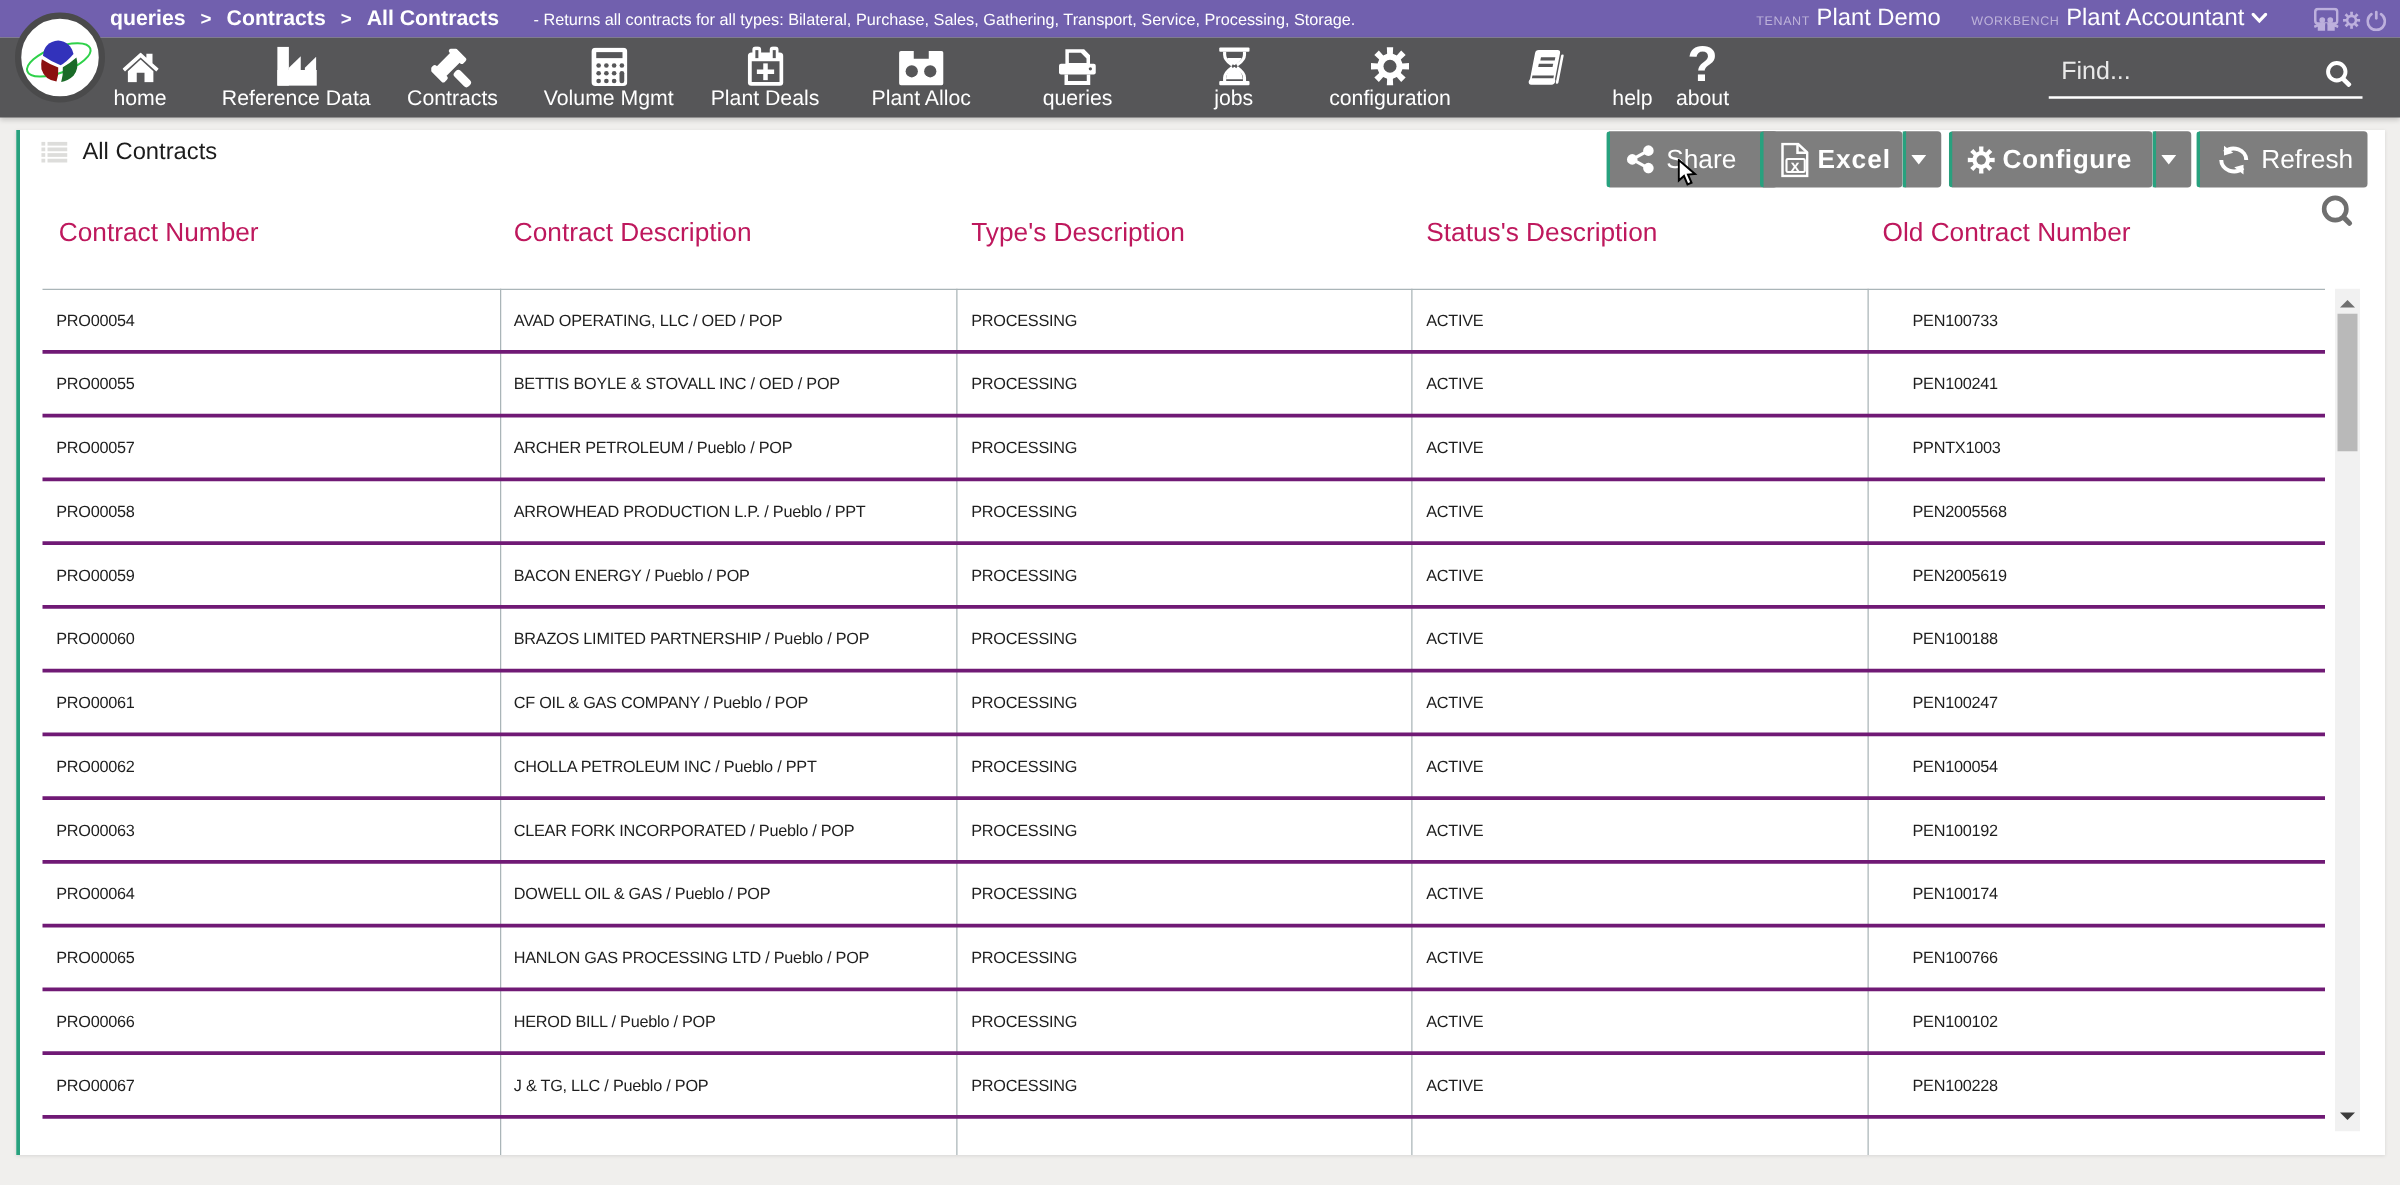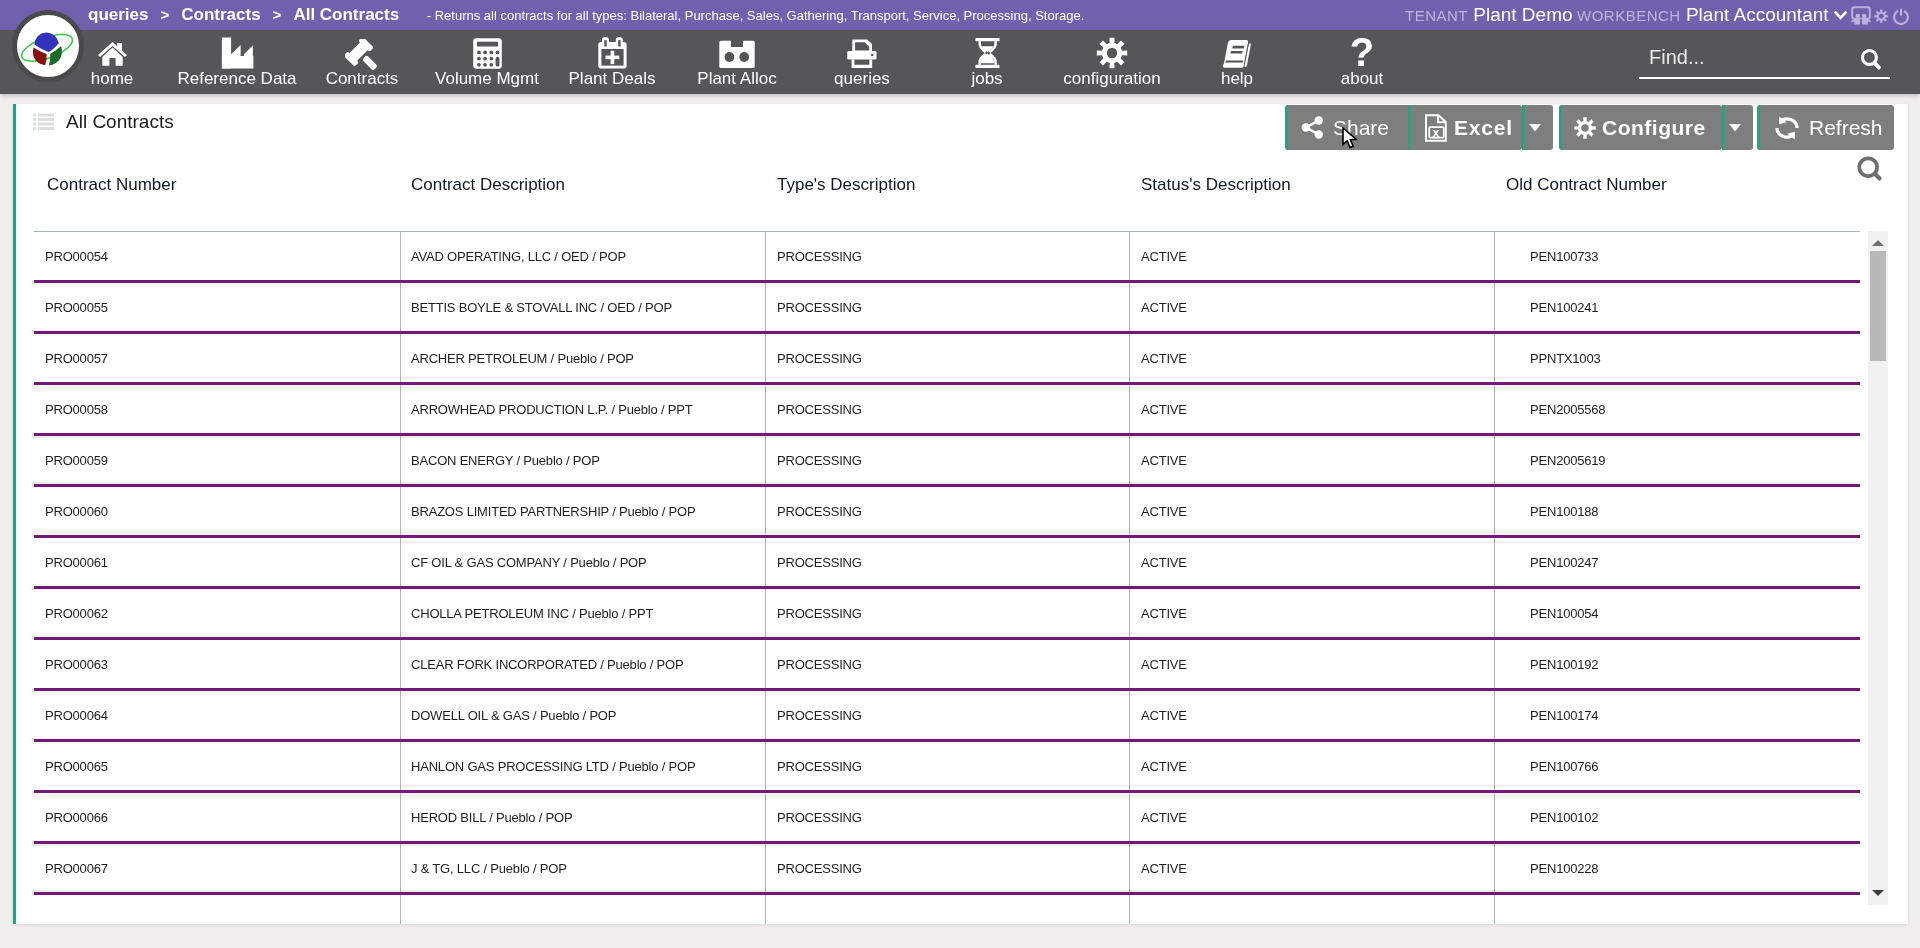--- a/index.html
+++ b/index.html
@@ -8,34 +8,34 @@
 #topbar { position:absolute; left:0; top:0; width:1920px; height:30px; background:#7160ae; }
 #navbar { position:absolute; left:0; top:30px; width:1920px; height:64px; background:#565658;
   box-shadow:0 2px 4px rgba(0,0,0,0.18); }
 #crumb { position:absolute; left:88px; top:0; height:30px; line-height:30px; color:#fff;
   font-size:17px; white-space:nowrap; }
 #crumb b { font-weight:bold; }
 #crumb .sep { display:inline-block; margin:0 12px; font-weight:bold; font-size:15px; }
 #crumb .desc { font-weight:normal; font-size:13px;margin-left:24px; }
 #topright, #topright2 { position:absolute; top:0; height:30px; line-height:30px; color:#fff; font-size:19px; white-space:nowrap; }
 #topright2 { left:1577px; }
-#topright .lbl, #topright2 .lbl { font-size:15px; color:#beb3da; letter-spacing:0.5px; }
+#topright .lbl, #topright2 .lbl { font-size:10px; color:#beb3da; letter-spacing:0.5px; }
 .navitem { position:absolute; top:35px; width:170px; text-align:center; color:#fff; }
 .navitem .ic { height:34px; display:flex; align-items:flex-end; justify-content:center; }
 .navitem .tx { font-size:17px; margin-top:0px; }
 #panel { position:absolute; left:13px; top:104px; width:1895px; height:820px; background:#fff;
   border-left:3px solid #28a17e; box-shadow:0 1px 3px rgba(0,0,0,0.10); }
 .btn { position:absolute; top:105px; height:45px; background:#7e7e7e; border-left:3px solid #28a17e;
   border-radius:3px; color:#fff; font-size:21px; display:flex; align-items:center; justify-content:flex-start; }
 .btn svg { margin-right:9px; } #btnConf svg { margin-right:4px; } #btnExcel svg { margin-right:7px; }
 .colsep { position:absolute; top:231px; width:1px; height:693px; background:#aab5b8; }
 #tbody { position:absolute; left:34px; top:231px; width:1826px; border-top:1px solid #aab5b8; }
 .trow { position:relative; height:51px; border-bottom:3px solid #701a75; }
 .trow span { position:absolute; top:50%; transform:translateY(-50%); font-size:13px; letter-spacing:-0.2px; color:#1e1e1e; white-space:nowrap; }
-.hdr { position:absolute; top:175px; font-size:17px; color:#0f172a; white-space:nowrap; }
+.hdr { position:absolute; top:175px; font-size:21px; color:#be185d; white-space:nowrap; }
 .c1 { left:11px; } .c2 { left:377px; } .c3 { left:743px; letter-spacing:-0.85px; } .c4 { left:1107px; letter-spacing:-0.35px; } .c5 { left:1472px;margin-left:24px; }
 </style>
 </head>
 <body>
 <div id="panel"></div>
 <div id="topbar"></div>
 <div id="navbar"></div>
 <div id="crumb"><b>queries</b><span class="sep">&gt;</span><b>Contracts</b><span class="sep">&gt;</span><b>All Contracts</b><span class="desc"> - Returns all contracts for all types: Bilateral, Purchase, Sales, Gathering, Transport, Service, Processing, Storage.</span></div>
 <div id="topright" style="left:1405px;right:auto;"><span class="lbl">TENANT</span> Plant Demo</div>
 <div id="topright2"><span class="lbl">WORKBENCH</span> Plant Accountant&nbsp;<svg width="13" height="9" viewBox="0 0 13 9" style="vertical-align:1px;">
@@ -151,21 +151,21 @@
   </div>
 <div class="navitem" style="left:1027px;">
     <div class="ic">
       <svg width="32" height="32" viewBox="0 0 32 32">
         <path fill="#fff" d="M31.19 13.47 L31.19 18.53 L25.94 18.30 L24.65 21.40 L28.53 24.95 L24.95 28.53 L21.40 24.65 L18.30 25.94 L18.53 31.19 L13.47 31.19 L13.70 25.94 L10.60 24.65 L7.05 28.53 L3.47 24.95 L7.35 21.40 L6.06 18.30 L0.81 18.53 L0.81 13.47 L6.06 13.70 L7.35 10.60 L3.47 7.05 L7.05 3.47 L10.60 7.35 L13.70 6.06 L13.47 0.81 L18.53 0.81 L18.30 6.06 L21.40 7.35 L24.95 3.47 L28.53 7.05 L24.65 10.60 L25.94 13.70 Z"></path>
         <circle cx="16" cy="16" r="5.2" fill="#565658"></circle>
 </svg>
     </div>
     <div class="tx">configuration</div>
   </div>
-<div class="navitem" style="left:1152px;">
+<div class="navitem" style="left:1152px;text-align:right;">
     <div class="ic">
       <svg width="31" height="30" viewBox="0 0 31 30">
 <g transform="translate(3.5 0) skewX(-11)">
 <rect x="3.2" y="1" width="20" height="26" rx="2.5" fill="#fff"></rect>
 <rect x="24.4" y="4.5" width="2.1" height="23.5" rx="1" fill="#fff"></rect>
 <rect x="8.6" y="6.8" width="11.5" height="2.6" fill="#565658"></rect>
 <rect x="7.9" y="12" width="11.5" height="2.6" fill="#565658"></rect>
 <rect x="4.6" y="21.4" width="17.2" height="2.3" fill="#565658"></rect>
 <rect x="2.6" y="23.7" width="21.2" height="5" rx="2.5" fill="#fff"></rect>
 </g>

